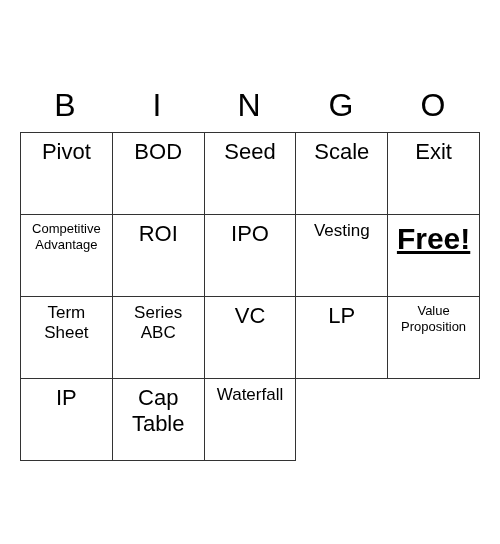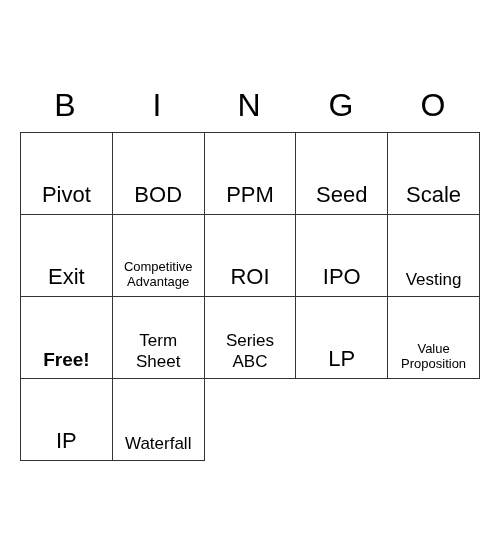--- a/index.html
+++ b/index.html
@@ -36,60 +36,58 @@
       grid-template-columns: repeat(5, 1fr);
       width: 100%;
       border-left: 1.5px solid #333;
       border-top: 1.5px solid #333;
     }
     .bingo-cell {
       border-right: 1.5px solid #333;
       border-bottom: 1.5px solid #333;
       display: flex;
       justify-content: center;
-      align-items: flex-end;
+      align-items: flex-start;
       text-align: center;
       min-height: 82px;
       padding: 6px 4px;
     }
     .bingo-cell span {
       font-size: 22px;
       line-height: 1.2;
     }
     .bingo-cell.small span {
       font-size: 13px;
     }
     .bingo-cell.medium span {
       font-size: 17px;
     }
     .bingo-cell.free span {
-      font-size: 19px;
+      font-size: 30px;
       font-weight: bold;
+      text-decoration: underline;
     }
   </style>
 </head>
 <body>
 
 <div class="bingo-card">
   <div class="bingo-header">
   <div class="bingo-header-cell">B</div>
       <div class="bingo-header-cell">I</div>
       <div class="bingo-header-cell">N</div>
       <div class="bingo-header-cell">G</div>
       <div class="bingo-header-cell">O</div>
     </div>
   <div class="bingo-grid">
   <div class="bingo-cell">
         <span>Pivot</span>
       </div>
       <div class="bingo-cell">
         <span>BOD</span>
-      </div>
-      <div class="bingo-cell">
-        <span>PPM</span>
       </div>
       <div class="bingo-cell">
         <span>Seed</span>
       </div>
       <div class="bingo-cell">
         <span>Scale</span>
       </div>
       <div class="bingo-cell">
         <span>Exit</span>
       </div>
@@ -108,25 +106,31 @@
       <div class="bingo-cell free">
         <span>Free!</span>
       </div>
       <div class="bingo-cell medium">
         <span>Term Sheet</span>
       </div>
       <div class="bingo-cell medium">
         <span>Series ABC</span>
       </div>
       <div class="bingo-cell">
+        <span>VC</span>
+      </div>
+      <div class="bingo-cell">
         <span>LP</span>
       </div>
       <div class="bingo-cell small">
         <span>Value Proposition</span>
       </div>
       <div class="bingo-cell">
         <span>IP</span>
       </div>
+      <div class="bingo-cell">
+        <span>Cap Table</span>
+      </div>
       <div class="bingo-cell medium">
         <span>Waterfall</span>
       </div>
     </div>
 </div>
 
 </body></html>

